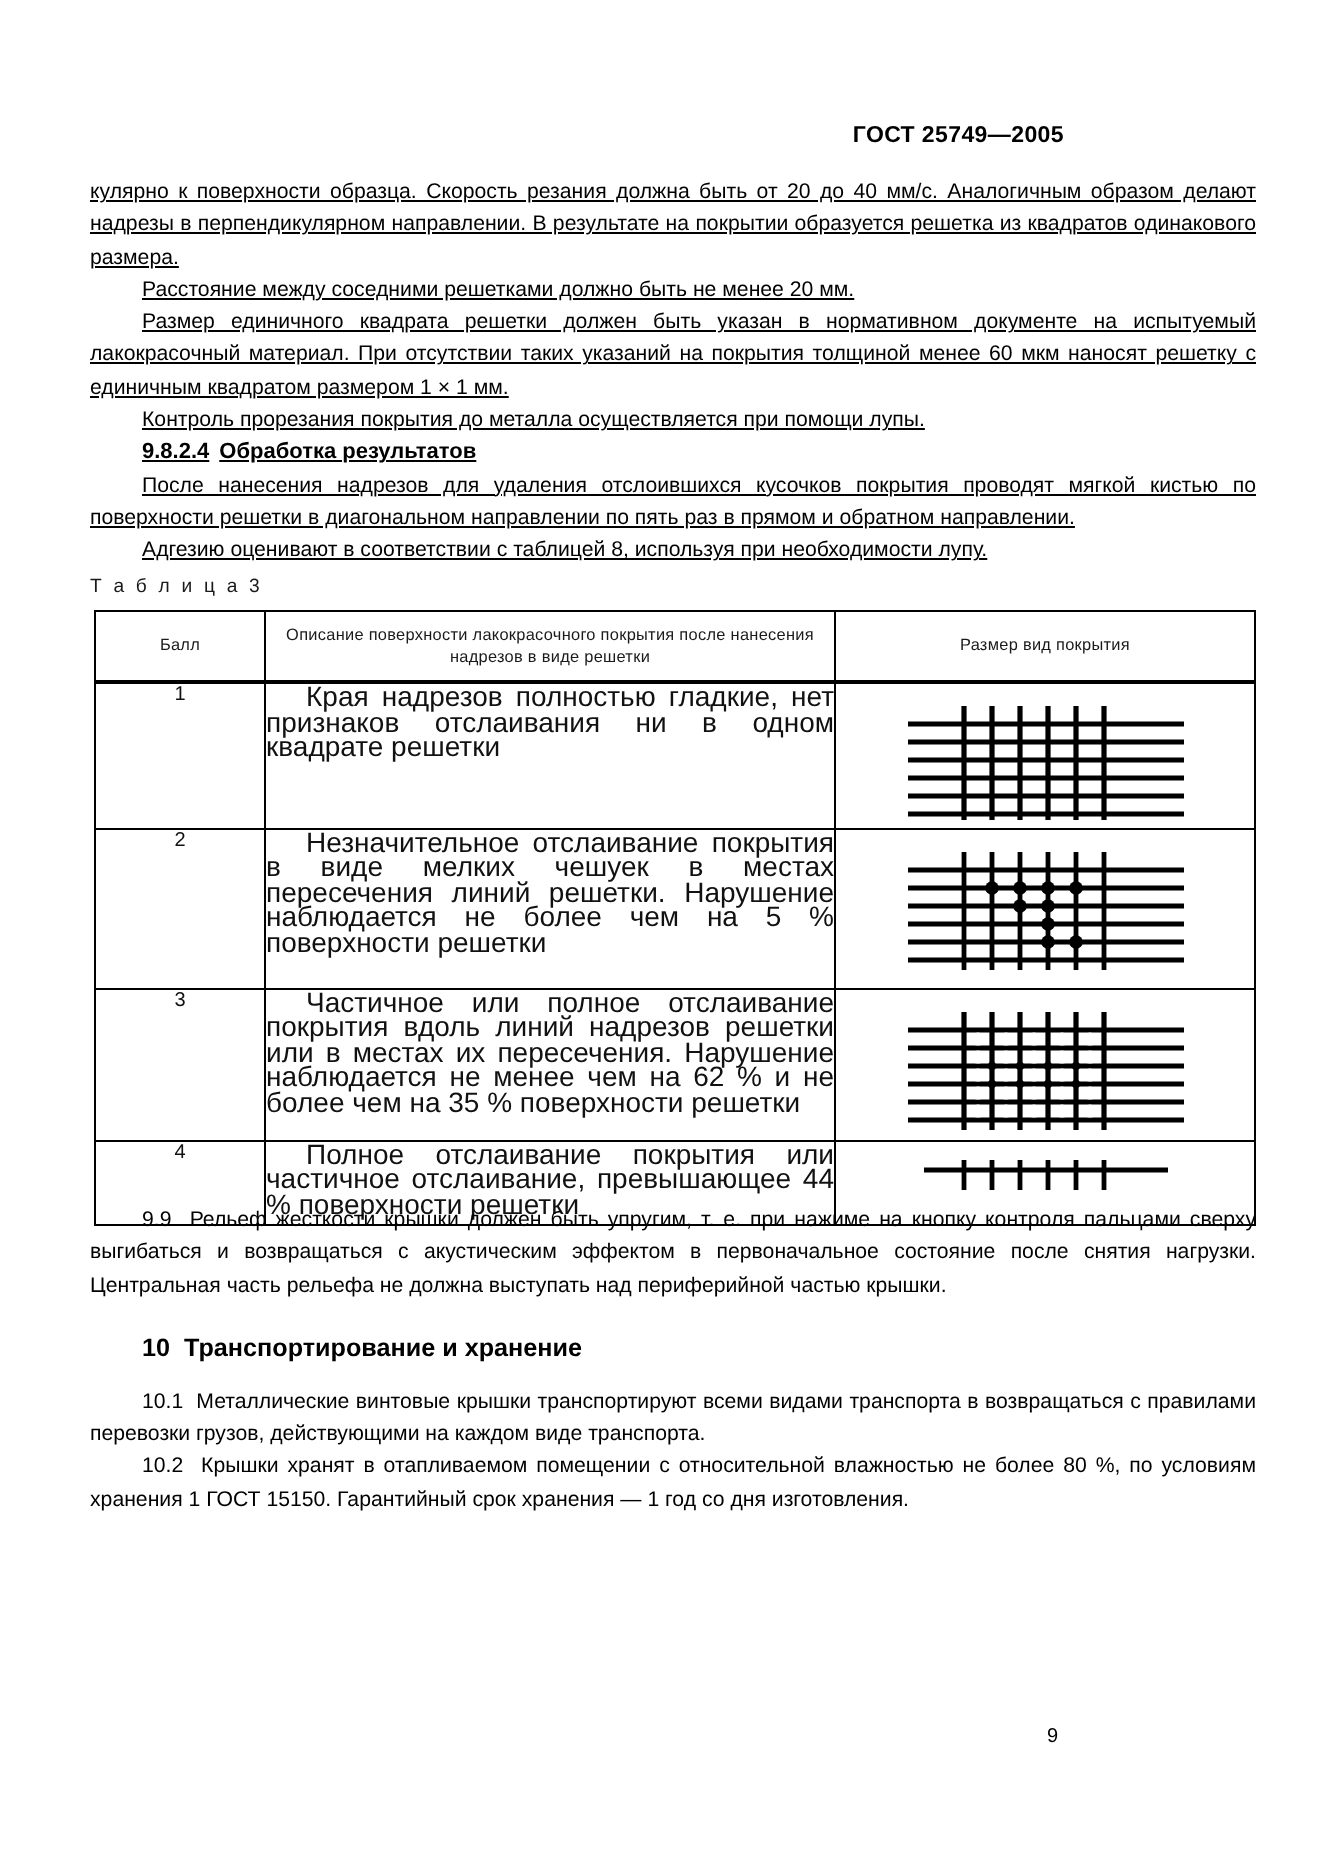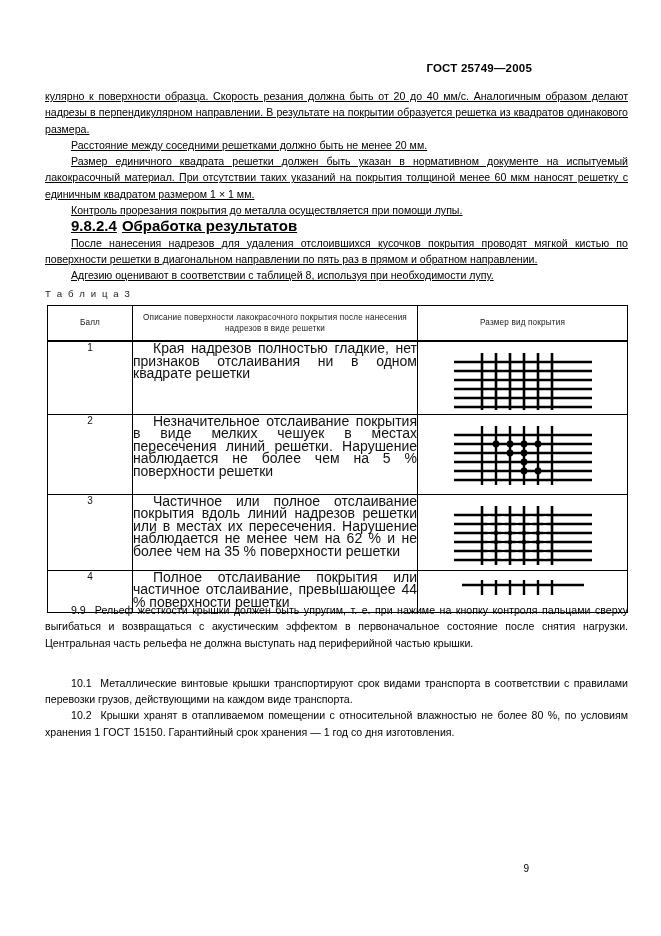--- a/index.html
+++ b/index.html
@@ -48,21 +48,21 @@
     line-height: 16.3px;
     text-align: justify;
     text-justify: inter-word;
     hyphens: manual;
   }
   p.para.indent { text-indent: 26px; }
   p.para.noindent { text-indent: 0; }
 
   .sub-head {
     margin: 0;
-    font-size: 15px;
+    font-size: 11px;
     line-height: 16.3px;
     font-weight: bold;
     text-indent: 26px;
   }
   .sub-head .num { margin-right: 5px; }
 
   .sec-head {
     margin: 0;
     font-size: 12.6px;
     line-height: 18px;
@@ -367,23 +367,26 @@
         </td>
       </tr>
     </tbody>
   </table>
 
   <div class="tail-col">
     <p class="para indent">
       <span class="num">9.9</span>&nbsp;&nbsp;<span>Рельеф жесткости крышки должен быть упругим, т. е. при нажиме на кнопку контроля пальцами сверху выгибаться и возвращаться с акустическим эффектом в первоначальное состояние после снятия нагрузки. Центральная часть рельефа не должна выступать над периферийной частью крышки.</span>
     </p>
     <div class="gap-a"></div>
+    <p class="sec-head">
+      <span class="num">10</span><span>Транспортирование и хранение</span>
+    </p>
     <div class="gap-b"></div>
     <p class="para indent">
-      <span class="num">10.1</span>&nbsp;&nbsp;<span>Металлические винтовые крышки транспортируют срок видами транспорта в соответствии с правилами перевозки грузов, действующими на каждом виде транспорта.</span>
+      <span class="num">10.1</span>&nbsp;&nbsp;<span>Металлические винтовые крышки транспортируют всеми видами транспорта в возвращаться с правилами перевозки грузов, действующими на каждом виде транспорта.</span>
     </p>
     <p class="para indent">
       <span class="num">10.2</span>&nbsp;&nbsp;<span>Крышки хранят в отапливаемом помещении с относительной влажностью не более 80 %, по условиям хранения 1 ГОСТ 15150. Гарантийный срок хранения — 1 год со дня изготовления.</span>
     </p>
   </div>
 
   <div class="page-number">9</div>
 
 </div>
 

